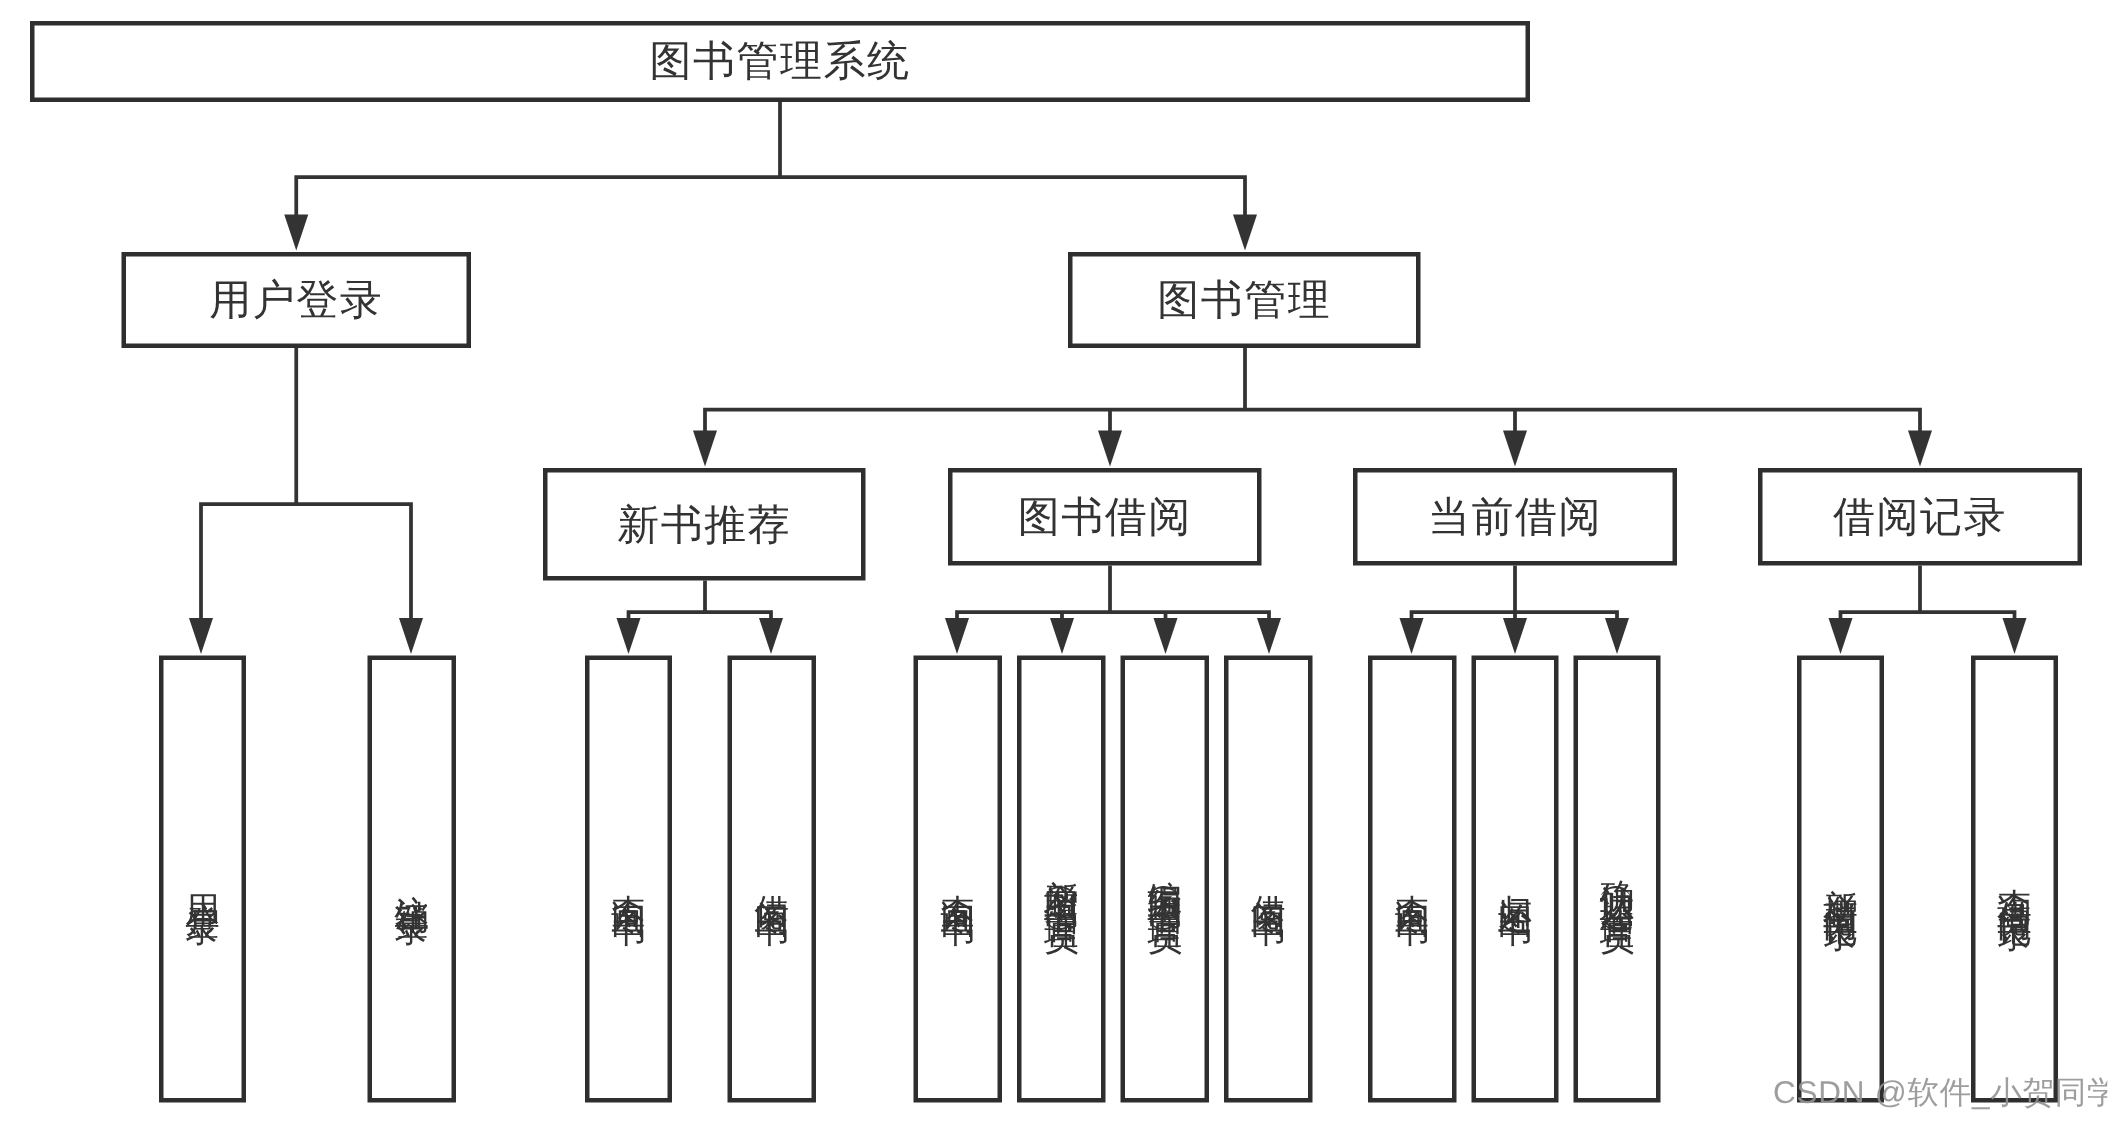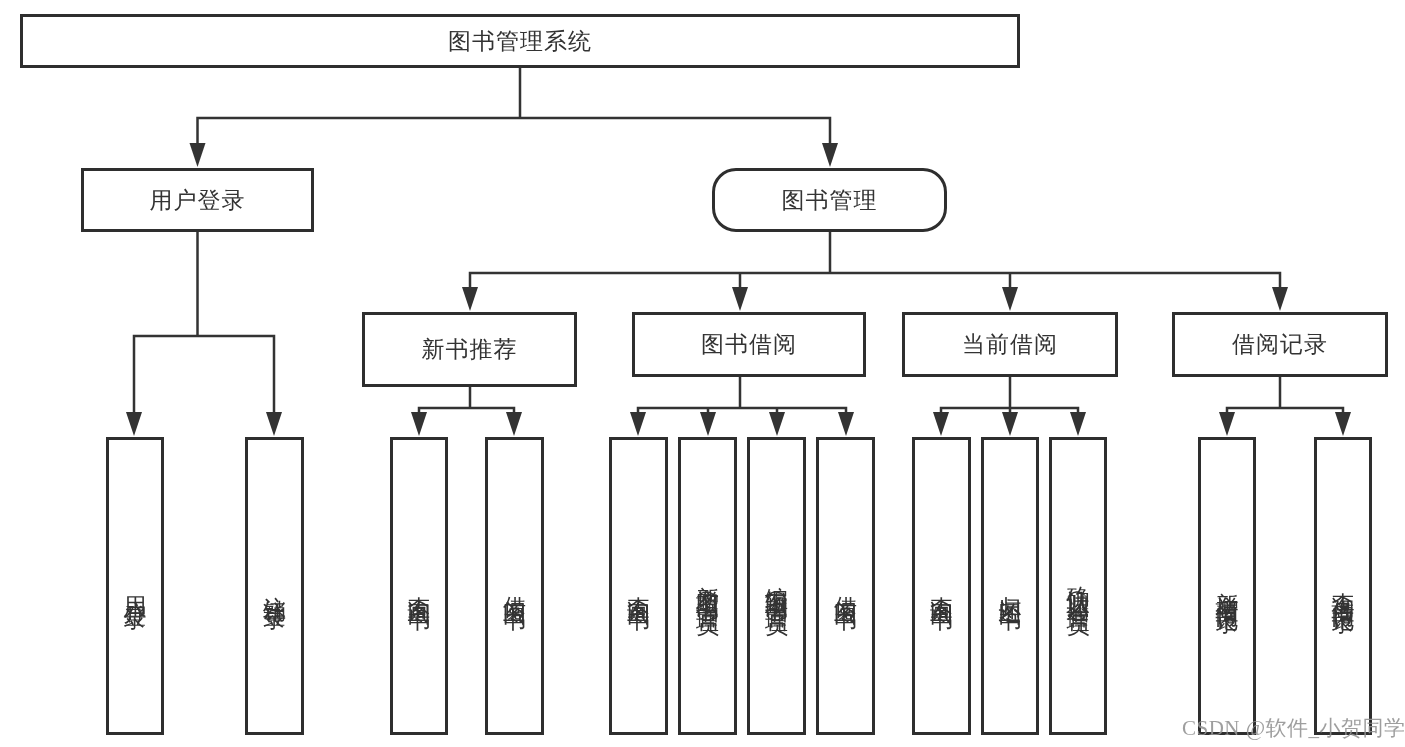--- a/index.html
+++ b/index.html
@@ -27,42 +27,41 @@
     box-sizing: border-box;
     border: 3px solid #2e2e2e;
     background: #ffffff;
     color: #333333;
     display: flex;
     align-items: center;
     justify-content: center;
     text-align: center;
   }
   .h-node {
-    font-size: 23px;
+    font-size: 28px;
     letter-spacing: 1px;
     text-align: right;
   }
   .v-node {
     writing-mode: vertical-rl;
     text-orientation: mixed;
     font-size: 23px;
     letter-spacing: 4px;
     line-height: 1;
   }
   .watermark {
     position: absolute;
     left: 1182px;
     top: 714px;
     width: 223px;
     font-size: 21px;
     color: rgba(148, 148, 148, 0.9);
     white-space: nowrap;
     z-index: 5;
     letter-spacing: 0.5px;
-    font-family: Liberation Serif, serif;
   }
 </style>
 </head>
 <body>
 
 <div class="stage">
 
   <svg class="connector-svg" viewBox="0 0 1405 747" xmlns="http://www.w3.org/2000/svg">
     <g stroke="#333333" stroke-width="2.5" fill="none" stroke-linecap="square">
 
@@ -102,24 +101,24 @@
       <polygon points="1010,436 1002,412 1018,412"></polygon>
       <polygon points="1078,436 1070,412 1086,412"></polygon>
       <polygon points="1227,436 1219,412 1235,412"></polygon>
       <polygon points="1343,436 1335,412 1351,412"></polygon>
     </g>
   </svg>
 
   <div class="node h-node" style="left:20px; top:14px; width:1000px; height:54px;">图书管理系统</div>
 
   <div class="node h-node" style="left:81px; top:168px; width:233px; height:64px;">用户登录</div>
-  <div class="node h-node" style="left:712px; top:168px; width:235px; height:64px;border-radius:24px;">图书管理</div>
+  <div class="node h-node" style="left:712px; top:168px; width:235px; height:64px;">图书管理</div>
 
   <div class="node h-node" style="left:362px; top:312px; width:215px; height:75px;">新书推荐</div>
-  <div class="node h-node" style="left:632px; top:312px; width:234px; height:65px;">图书借阅</div>
+  <div class="node h-node" style="left:632px; top:312px; width:209px; height:65px;">图书借阅</div>
   <div class="node h-node" style="left:1172px; top:312px; width:216px; height:65px;">借阅记录</div>
   <div class="node h-node" style="left:902px; top:312px; width:216px; height:65px;">当前借阅</div>
 
   <div class="node v-node" style="left:106px; top:437px; width:58px; height:298px;">用户登录</div>
   <div class="node v-node" style="left:245px; top:437px; width:59px; height:298px;">注销登录</div>
 
   <div class="node v-node" style="left:390px; top:437px; width:58px; height:298px;">查询图书</div>
   <div class="node v-node" style="left:485px; top:437px; width:59px; height:298px;">借阅图书</div>
 
   <div class="node v-node" style="left:609px; top:437px; width:59px; height:298px;">查询图书</div>

